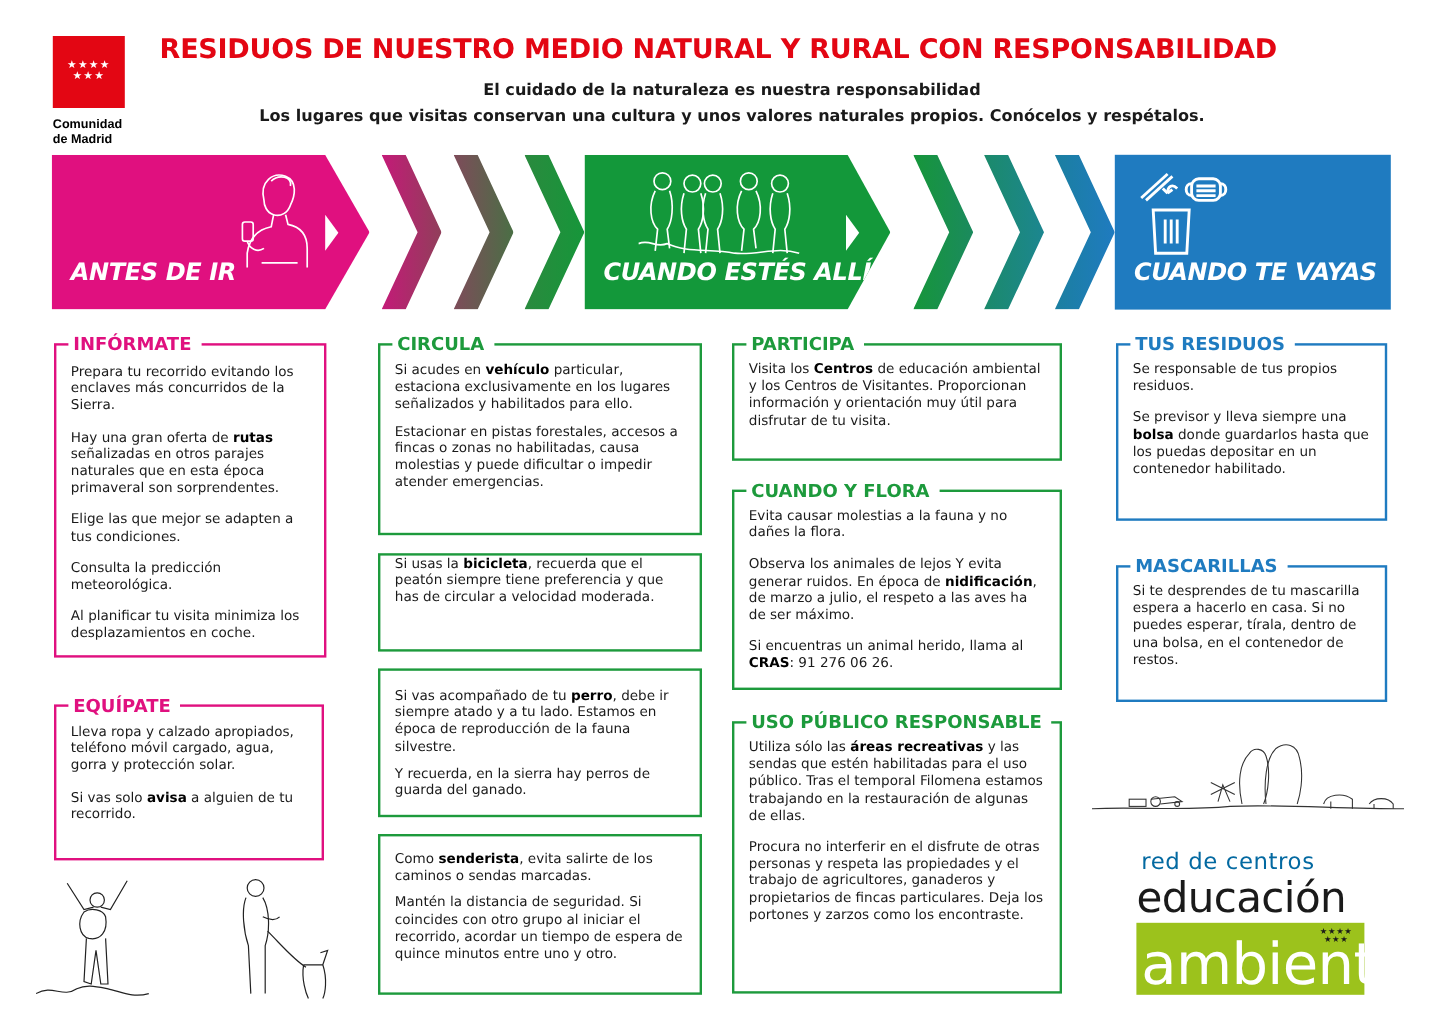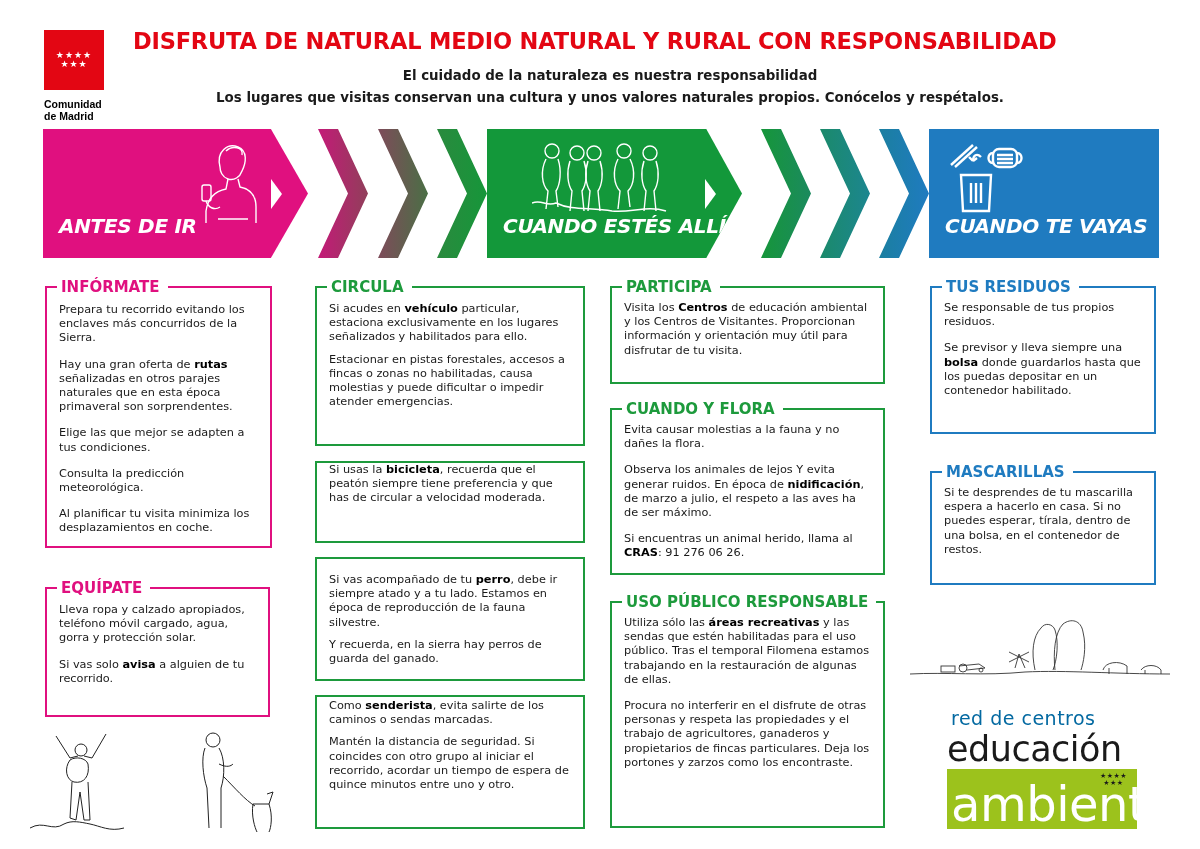--- a/index.html
+++ b/index.html
@@ -50,21 +50,21 @@
   <div class="flag">
     <span>★★★★</span>
     <span>★★★</span>
   </div>
   <div class="name">
     <div>Comunidad</div>
     <div>de Madrid</div>
   </div>
 </div>
 
-<div class="title">DISFRUTA DE NATURAL MEDIO NATURAL Y RURAL CON RESPONSABILIDAD</div>
+<div class="title">RESIDUOS DE NUESTRO MEDIO NATURAL Y RURAL CON RESPONSABILIDAD</div>
 <div class="subtitle">
   <div>El cuidado de la naturaleza es nuestra responsabilidad</div>
   <div>Los lugares que visitas conservan una cultura y unos valores naturales propios. Conócelos y respétalos.</div>
 </div>
 
 <div class="banner b1">
   <svg class="icon-svg" style="left:155px;top:12px" width="70" height="85" viewBox="0 0 70 85" fill="none" stroke="#fff" stroke-width="1.4">
     <path d="M22 26 C18 10 30 2 40 6 C50 10 48 22 44 30 C42 36 36 40 30 38 C24 36 22 30 22 26 Z"></path>
     <path d="M28 10 C34 4 46 6 44 14"></path>
     <path d="M30 38 L28 48 C18 50 10 56 8 70 L8 82"></path>
@@ -156,21 +156,21 @@
 
 <div class="card green" style="left:315px;top:461px;width:270px;height:82px;padding-top:0">
   <p><span>Si usas la </span><b>bicicleta</b><span>, recuerda que el peatón siempre tiene preferencia y que has de circular a velocidad moderada.</span></p>
 </div>
 
 <div class="card green" style="left:315px;top:557px;width:270px;height:124px;padding-top:14px">
   <p style="margin-bottom:8px"><span>Si vas acompañado de tu </span><b>perro</b><span>, debe ir siempre atado y a tu lado. Estamos en época de reproducción de la fauna silvestre.</span></p>
   <p>Y recuerda, en la sierra hay perros de guarda del ganado.</p>
 </div>
 
-<div class="card green" style="left:315px;top:695px;width:270px;height:134px;padding-top:2px">
+<div class="card green" style="left:315px;top:695px;width:270px;height:134px;padding-top:12px">
   <p style="margin-bottom:8px"><span>Como </span><b>senderista</b><span>, evita salirte de los caminos o sendas marcadas.</span></p>
   <p>Mantén la distancia de seguridad. Si coincides con otro grupo al iniciar el recorrido, acordar un tiempo de espera de quince minutos entre uno y otro.</p>
 </div>
 
 <div class="card green" style="left:610px;top:286px;width:275px;height:98px;padding-top:13px">
   <div class="hd">PARTICIPA</div>
   <p><span>Visita los </span><b>Centros</b><span> de educación ambiental y los Centros de Visitantes. Proporcionan información y orientación muy útil para disfrutar de tu visita.</span></p>
 </div>
 
 <div class="card green" style="left:610px;top:408px;width:275px;height:167px;padding-top:13px">

